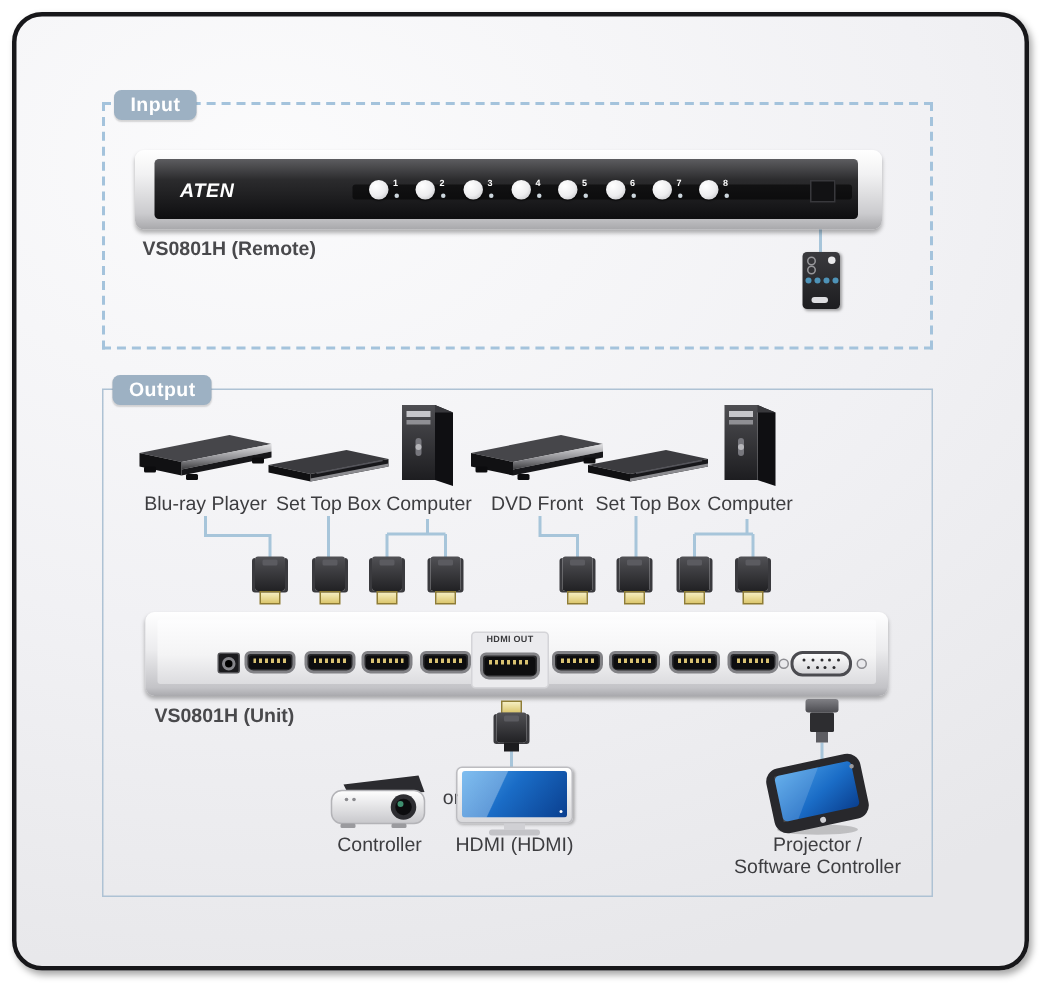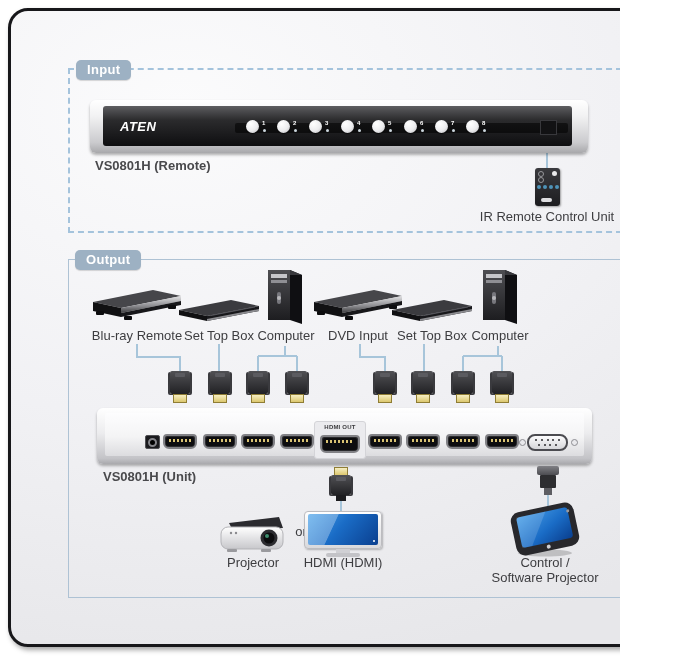--- a/index.html
+++ b/index.html
@@ -1,16 +1,16 @@
 <!DOCTYPE html>
 <html><head>
 <meta charset="utf-8">
 <style>
   html,body{margin:0;padding:0;background:#fff;}
-  .stage{position:relative;width:620px;height:661px;font-family:"Liberation Sans",sans-serif;overflow:hidden;}
+  .stage{position:relative;width:700px;height:661px;font-family:"Liberation Sans",sans-serif;overflow:hidden;}
   .frame{position:absolute;left:8px;top:8px;width:678px;height:639px;box-sizing:border-box;
          border:3px solid #17171a;border-radius:20px;
          background:radial-gradient(120% 90% at 25% 15%, #fbfbfc 0%, #f1f1f4 55%, #e7e7ea 100%);
          box-shadow:2px 3px 5px rgba(0,0,0,.35);}
   .dashbox{position:absolute;left:68px;top:68px;width:554px;height:165px;border:2px dashed #a4c3dc;box-sizing:border-box;}
   .solidbox{position:absolute;left:68px;top:259px;width:554px;height:339px;border:1px solid #aec2d4;box-sizing:border-box;}
   .badge{position:absolute;background:#9db1c3;color:#fff;font-weight:bold;font-size:13px;
          padding:2px 11px 3px 11px;border-radius:5px;letter-spacing:.3px;box-shadow:0 1px 1px rgba(0,0,0,.15);}
   .lbl{position:absolute;font-size:13px;color:#3d3d40;white-space:nowrap;}
   .lbl.c{transform:translateX(-50%);}
@@ -173,21 +173,20 @@
   <div class="remote">
     <i class="ring1"></i>
     <i class="ring2"></i>
     <i class="wdot"></i>
     <i class="bdot" style="left:2px"></i>
     <i class="bdot" style="left:8px"></i>
     <i class="bdot" style="left:14px"></i>
     <i class="bdot" style="left:20px"></i>
     <i class="bar"></i>
   </div>
-  <div class="lbl c" style="left:547px;top:209px;">IR Remote Control Unit</div>
 
   <div class="dev" style="left:87px;top:284px;">
     <svg width="100" height="42" viewBox="0 0 100 42">
       <defs>
           <linearGradient id="gBr" x1="0" y1="0" x2="0" y2="1">
         <stop offset="0" stop-color="#e2e2e4"></stop>
             <stop offset=".6" stop-color="#8a8a8e"></stop>
             <stop offset="1" stop-color="#3c3c3e"></stop>
           </linearGradient>
         </defs>
@@ -251,24 +250,24 @@
       <polygon points="28,6 40,11 40,60 28,56" fill="#0f0f12"></polygon>
       <polygon points="6,6 28,6 40,11 18,11" fill="#38383c"></polygon>
       <rect x="6" y="6" width="22" height="50" fill="url(#gPc)"></rect>
       <rect x="9" y="10" width="16" height="4" fill="#c6c6ca"></rect>
       <rect x="9" y="16" width="16" height="3" fill="#8f8f94"></rect>
       <rect x="15" y="28" width="4" height="12" rx="2" fill="#77777d"></rect>
       <circle cx="17" cy="34" r="2" fill="#b6b6ba"></circle>
     </svg>
   </div>
 
-  <div class="lbl c" style="left:137px;top:328px;">Blu-ray Remote</div>
+  <div class="lbl c" style="left:137px;top:328px;">Blu-ray Player</div>
   <div class="lbl c" style="left:219px;top:328px;">Set Top Box</div>
   <div class="lbl c" style="left:286px;top:328px;">Computer</div>
-  <div class="lbl c" style="left:358px;top:328px;">DVD Input</div>
+  <div class="lbl c" style="left:358px;top:328px;">DVD Front</div>
   <div class="lbl c" style="left:432px;top:328px;">Set Top Box</div>
   <div class="lbl c" style="left:500px;top:328px;">Computer</div>
 
   <div class="plug" style="left:168px;top:371px;">
       <i class="pbody"></i>
       <i class="ptip"></i>
     </div>
   <div class="plug" style="left:208px;top:371px;">
       <i class="pbody"></i>
       <i class="ptip"></i>
@@ -383,17 +382,17 @@
       <g transform="rotate(-12 42 29)">
         <rect x="10" y="7" width="64" height="44" rx="9" fill="#28282c"></rect>
         <rect x="16" y="12" width="52" height="31" rx="3" fill="url(#gCt)"></rect>
         <polygon points="16,12 46,12 26,43 16,43" fill="#ffffff" opacity=".15"></polygon>
         <circle cx="42" cy="47" r="2" fill="#cfcfd3"></circle>
         <circle cx="68" cy="16" r="1.5" fill="#9a9a9e"></circle>
       </g>
     </svg>
   </div>
 
-  <div class="lbl c" style="left:253px;top:555px;">Projector</div>
+  <div class="lbl c" style="left:253px;top:555px;">Controller</div>
   <div class="lbl c" style="left:343px;top:555px;">HDMI (HDMI)</div>
-  <div class="lbl c" style="left:545px;top:555px;">Control /</div>
-  <div class="lbl c" style="left:545px;top:570px;">Software Projector</div>
+  <div class="lbl c" style="left:545px;top:555px;">Projector /</div>
+  <div class="lbl c" style="left:545px;top:570px;">Software Controller</div>
 </div>
 
 </body></html>

